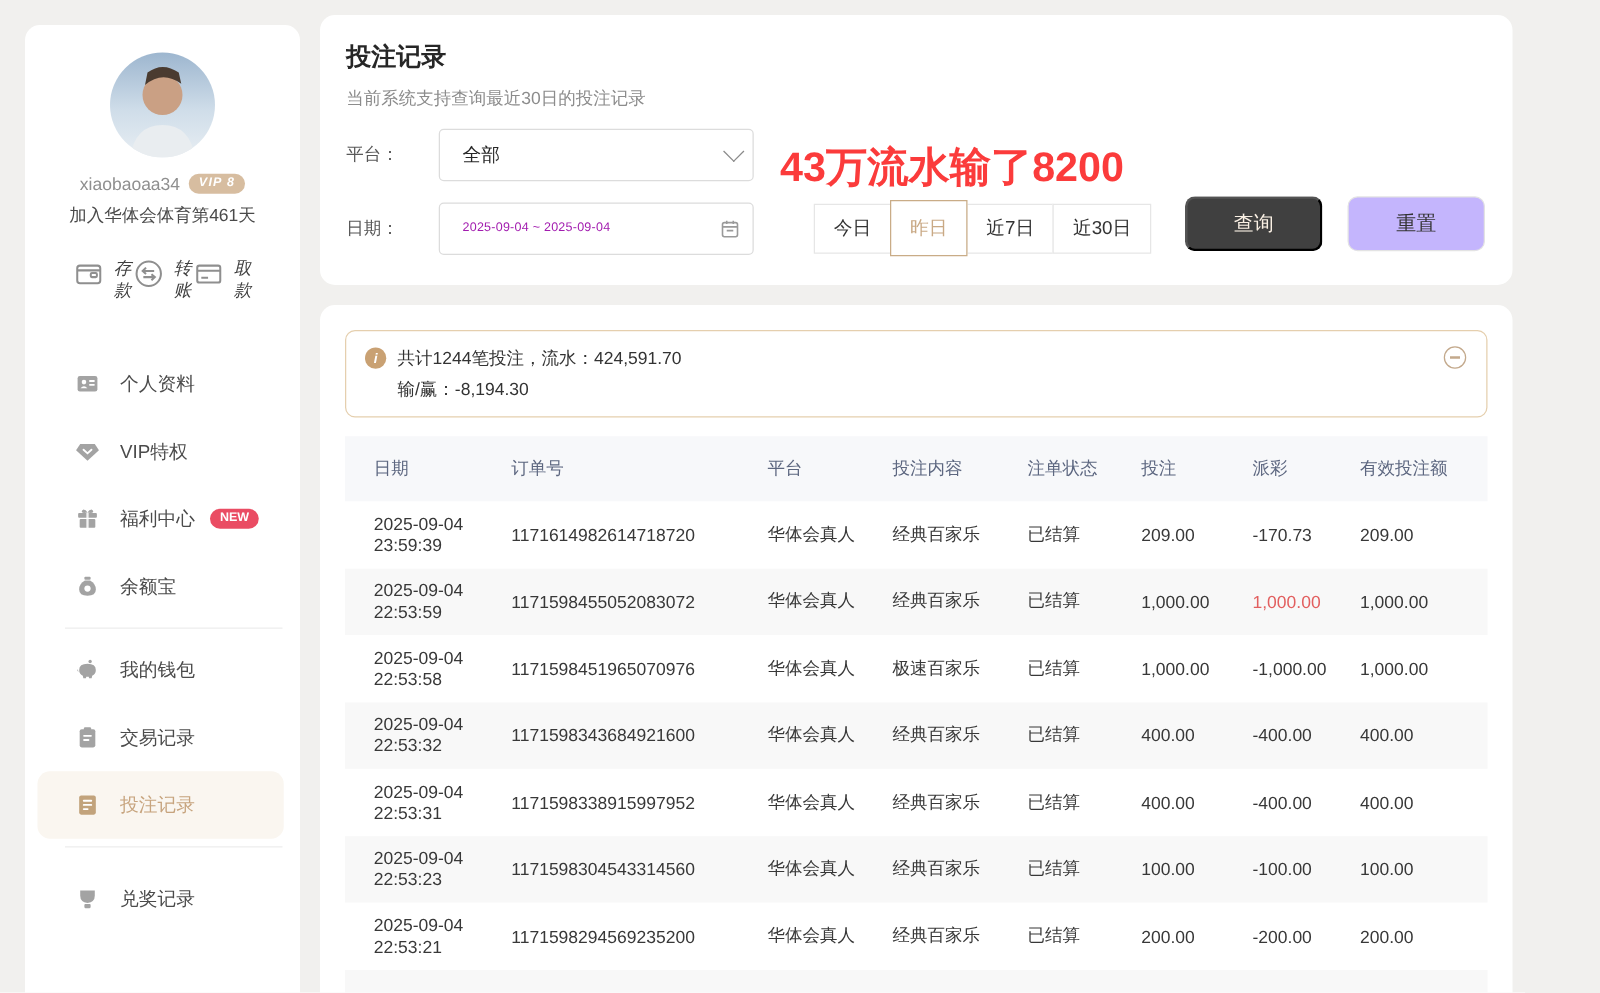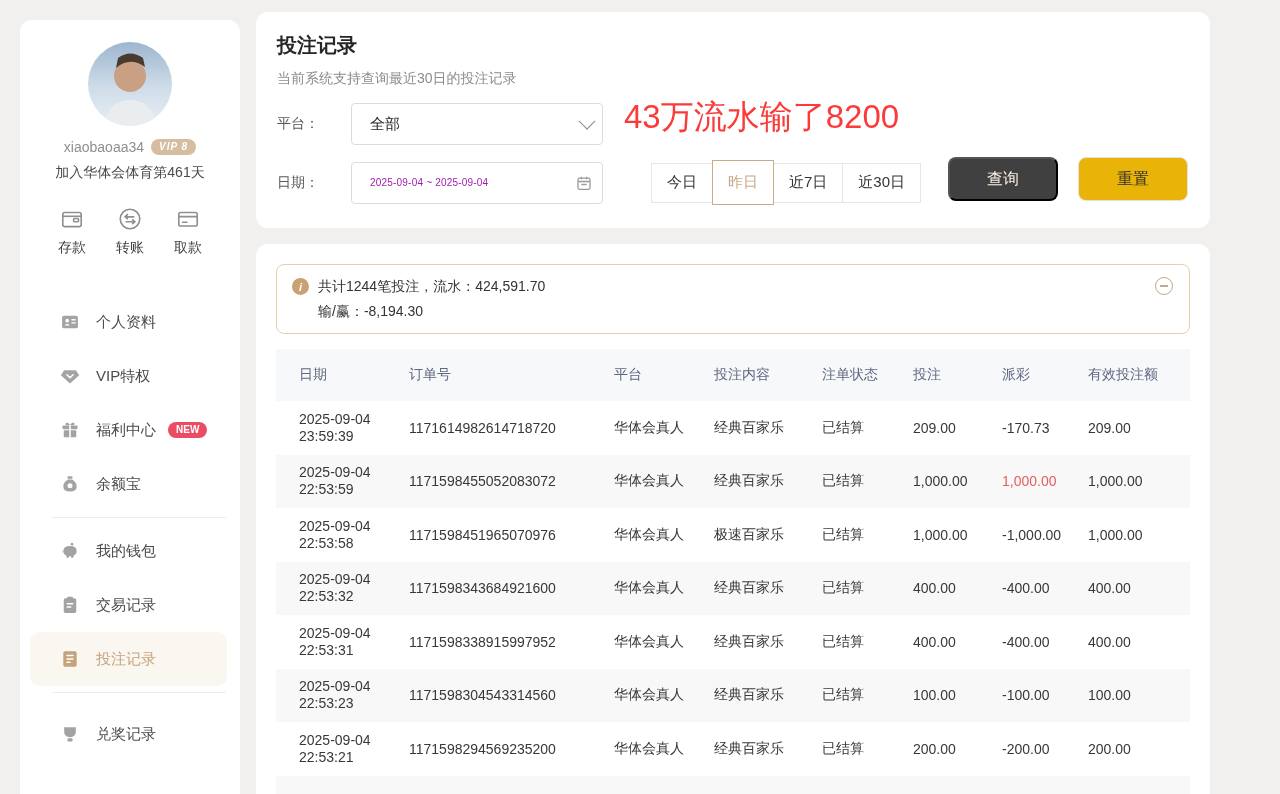--- a/index.html
+++ b/index.html
@@ -13,49 +13,49 @@
   
   #sidebar { left:20px; top:20px; width:220px; height:860px; padding-top:22px; }
   .avatar-wrap { display:flex; justify-content:center; }
   .avatar { width:84px; height:84px; border-radius:50%; overflow:hidden; background:linear-gradient(180deg,#9db6cf 0%,#cfdde9 55%,#e8eef3 100%); position:relative; }
   .avatar svg { position:absolute; left:0; top:0; }
   .user-row { display:flex; align-items:center; justify-content:center; gap:7px; margin-top:13px; }
   .username { font-size:14px; color:#8f8f8f; }
   .vip-badge { background:#d7bda0; color:#fff; font-size:10px; font-weight:bold; font-style:italic; padding:2px 8px 3px; border-radius:9px; letter-spacing:1px; }
   .join-text { text-align:center; font-size:14px; color:#4a4a4a; margin-top:9px; }
   .quick-actions { display:flex; justify-content:space-between; padding:0 38px; margin-top:24px; }
-  .qa-item { display:flex; flex-direction:column; align-items:center; gap:7px; cursor:pointer; }
+  .qa-item { display:flex; flex-direction:row; gap:7px; cursor:pointer;font-style:italic; }
   .qa-item .qa-label { font-size:14px; color:#3f3f3f; }
   .menu { margin-top:38px; }
   .menu-item { display:flex; align-items:center; gap:16px; height:54px; padding-left:40px; cursor:pointer; font-size:15px; color:#4b4b4b; }
   .menu-item .mi-icon { width:20px; height:20px; display:flex; align-items:center; justify-content:center; }
   .menu-item.active { background:#faf6f0; border-radius:10px; margin:0 13px 0 10px; padding-left:30px; color:#c7a47e; }
   .divider { height:1px; background:#ededed; margin:6px 14px 6px 32px; }
   .new-badge { background:#ea4c63; color:#fff; font-size:10px; font-weight:bold; padding:2px 8px 3px; border-radius:9px; margin-left:-4px; }
 
   
   #filter-card { left:256px; top:12px; width:954px; height:216px; padding:20px 21px; }
   .page-title { font-size:20px; font-weight:bold; color:#262626; }
   .page-subtitle { font-size:14px; color:#8c8c8c; margin-top:11px; }
-  .annotation { position:absolute; left:368px; top:83px; font-size:33px; color:#fb3b3b; white-space:nowrap; }
+  .annotation { position:absolute; left:368px; top:100px; font-size:33px; color:#fb3b3b; white-space:nowrap;font-weight:bold; }
   .filter-row { display:flex; align-items:center; margin-top:15px; position:relative;gap:24px; }
   .filter-label { font-size:14px; color:#595959; width:50px; flex:0 0 50px; }
   .select-box, .date-box { width:252px; height:42px; border:1px solid #dcdcdc; border-radius:4px; background:#fff;
       display:flex; align-items:center; padding:0 9px 0 18px; cursor:pointer; }
   .select-box .sel-value { font-size:15px; color:#262626; flex:1; }
   .date-box .date-value { font-size:10px; color:#a21caf; flex:1; letter-spacing:0.2px; }
   .chevron { width:12px; height:12px; border-right:1.6px solid #8a8a8a; border-bottom:1.6px solid #8a8a8a; transform:rotate(45deg) translate(-2px,-2px); }
   .range-group { display:flex; align-items:center; margin-left:25px; }
   .range-btn { height:40px; padding:0 15px; background:#fff; border:1px solid #e6e6e6; margin-left:-1px;
       font-size:15px; color:#333; display:flex; align-items:center; cursor:pointer; }
   .range-btn.active { border:1px solid #c9ac87; color:#c9a985; height:45px; z-index:2; position:relative; }
   .action-btns { position:absolute; right:1px; top:-3px; display:flex; gap:20px; }
   .btn { width:110px; height:44px; border-radius:8px; font-size:16px; display:flex; align-items:center; justify-content:center; cursor:pointer; }
   .btn-query { background:#404040; color:#faf0e4; }
-  .btn-reset { background:#eab308; border:1px solid #e3e3e3; color:#333; }
+  .btn-reset { background:#c4b5fd; border:1px solid #e3e3e3; color:#333; }
 
   
   #table-card { left:256px; top:244px; width:954px; height:700px; padding:20px; }
   .summary-box { border:1px solid #e5cfae; border-radius:8px; padding:11px 18px 11px 15px; display:flex; position:relative; }
   .info-icon { width:17px; height:17px; border-radius:50%; background:#c9a173; color:#fff; font-size:11px; font-weight:bold;
       display:flex; align-items:center; justify-content:center; margin:2px 9px 0 0; flex:0 0 17px; font-style:italic; }
   .summary-lines { font-size:14px; color:#333; line-height:21px; }
   .summary-lines .s2 { margin-top:4px; }
   .collapse-icon { position:absolute; right:16px; top:12px; width:18px; height:18px; border:1.4px solid #c3a98c; border-radius:50%;
       color:#c3a98c; display:flex; align-items:center; justify-content:center; cursor:pointer; }

